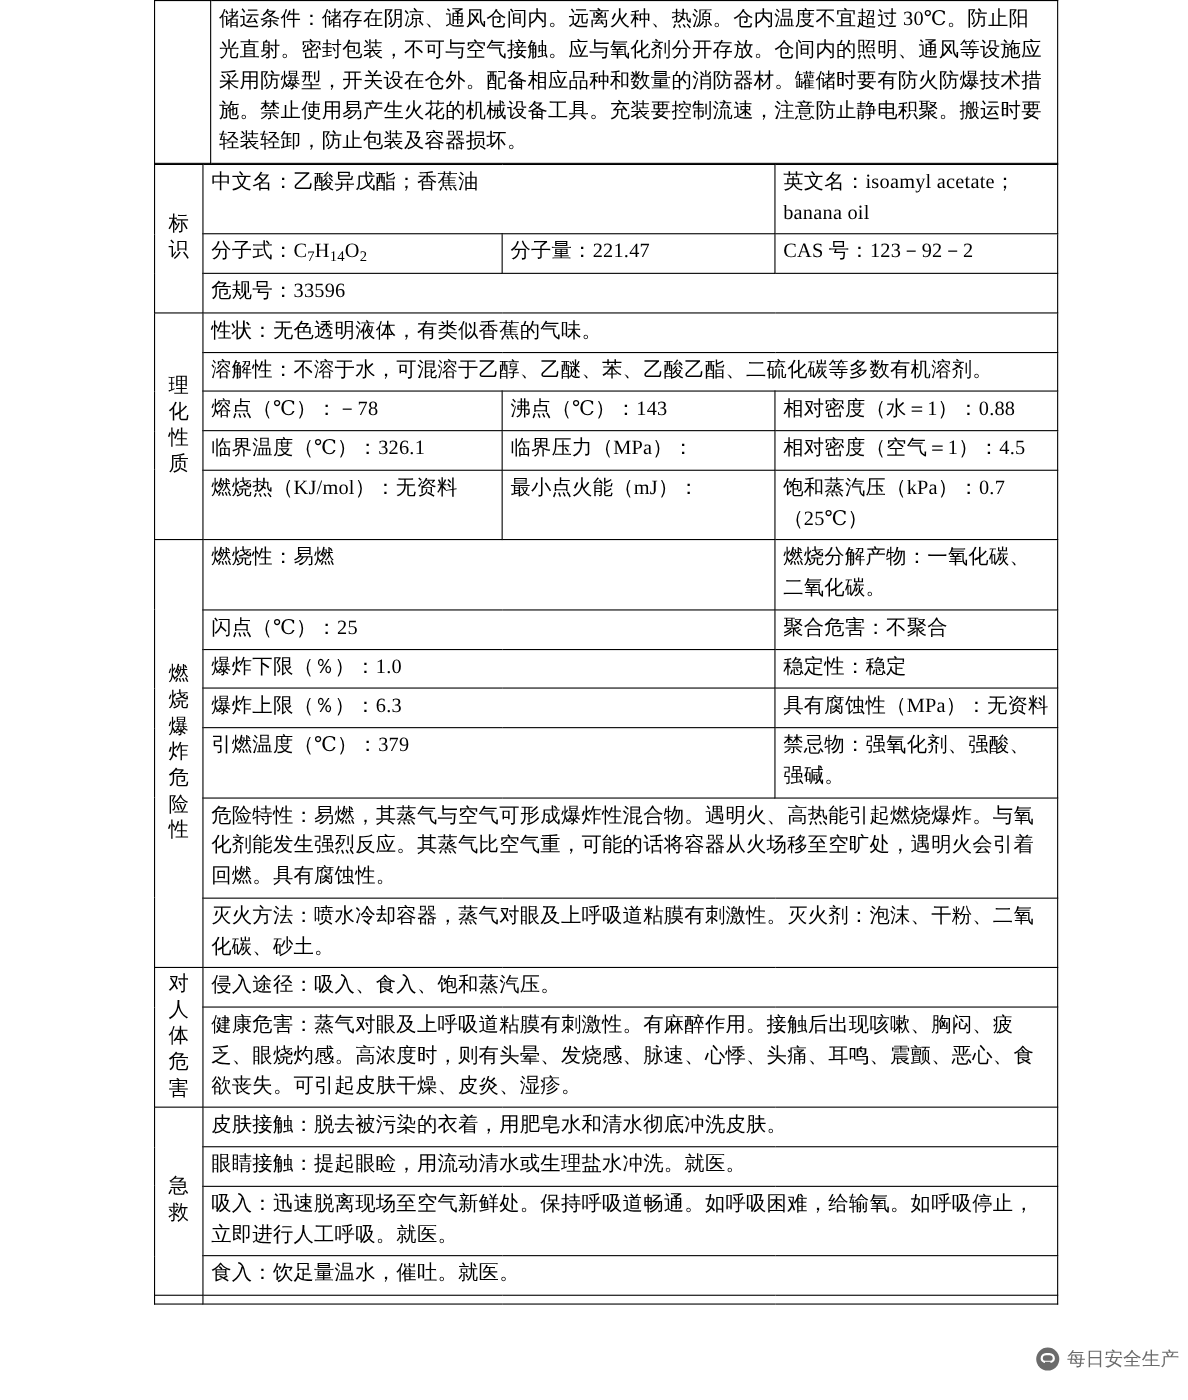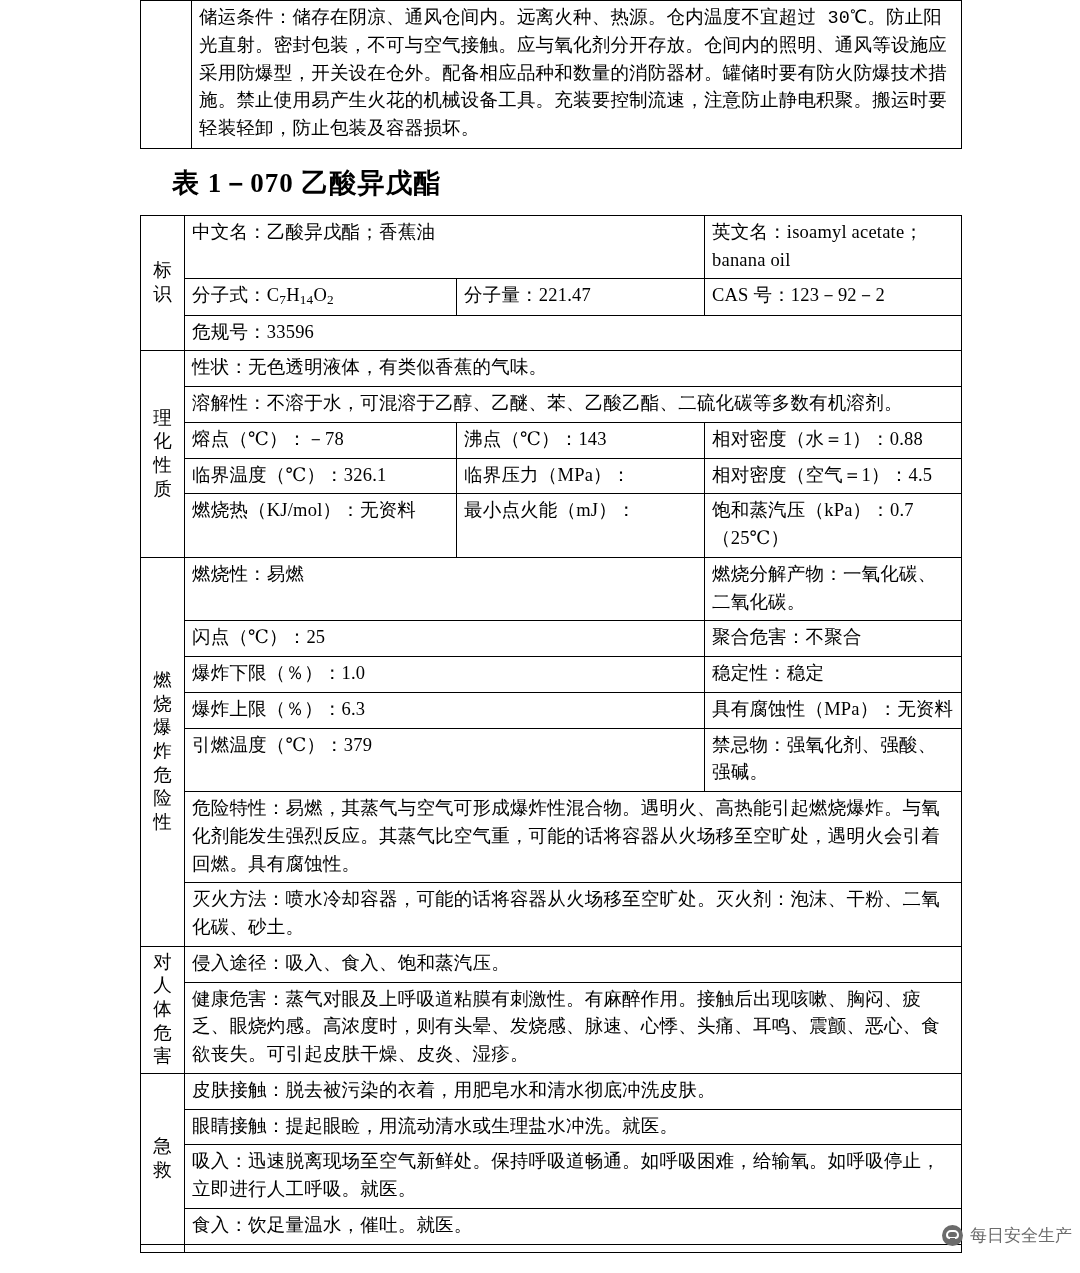--- a/index.html
+++ b/index.html
@@ -45,21 +45,20 @@
   }
   td.label span {
     display: block;
   }
   .top-table td {
     padding-top: 4px;
     padding-bottom: 4px;
   }
   .top-table {
     margin-top: 0;
-    font-family: Liberation Mono, monospace;
   }
   .section-title {
     font-size: 27px;
     font-weight: bold;
     margin: 16px 0 14px 32px;
     letter-spacing: 1px;
     font-family: "Liberation Serif", "DejaVu Serif", serif;
   }
   sub {
     font-size: 0.72em;
@@ -112,21 +111,20 @@
 
   <table class="top-table">
     <tbody>
         <tr>
       <td class="label"></td>
       <td>储运条件：储存在阴凉、通风仓间内。远离火种、热源。仓内温度不宜超过 30℃。防止阳光直射。密封包装，不可与空气接触。应与氧化剂分开存放。仓间内的照明、通风等设施应采用防爆型，开关设在仓外。配备相应品种和数量的消防器材。罐储时要有防火防爆技术措施。禁止使用易产生火花的机械设备工具。充装要控制流速，注意防止静电积聚。搬运时要轻装轻卸，防止包装及容器损坏。</td>
     </tr>
   </tbody>
     </table>
 
-  <div class="section-title">表 1－070  乙酸异戊酯</div>
 
   <table>
     <colgroup>
       <col style="width:44px">
       <col style="width:272px">
       <col style="width:248px">
       <col>
     </colgroup>
 
     <tbody>
@@ -200,21 +198,21 @@
       <td>具有腐蚀性（MPa）：无资料</td>
     </tr>
     <tr>
       <td colspan="2">引燃温度（℃）：379</td>
       <td>禁忌物：强氧化剂、强酸、强碱。</td>
     </tr>
     <tr>
       <td colspan="3">危险特性：易燃，其蒸气与空气可形成爆炸性混合物。遇明火、高热能引起燃烧爆炸。与氧化剂能发生强烈反应。其蒸气比空气重，可能的话将容器从火场移至空旷处，遇明火会引着回燃。具有腐蚀性。</td>
     </tr>
     <tr>
-      <td colspan="3">灭火方法：喷水冷却容器，可能的话将容器从火场移至空旷处。灭火剂：泡沫、干粉、二氧化碳、砂土。</td>
+      <td colspan="3">灭火方法：喷水冷却容器，蒸气对眼及上呼吸道粘膜有刺激性。灭火剂：泡沫、干粉、二氧化碳、砂土。</td>
     </tr>
 
     <tr>
       <td class="label" rowspan="2">
         <span>对</span>
             <span>人</span>
             <span>体</span>
             <span>危</span>
             <span>害</span>
       </td>

